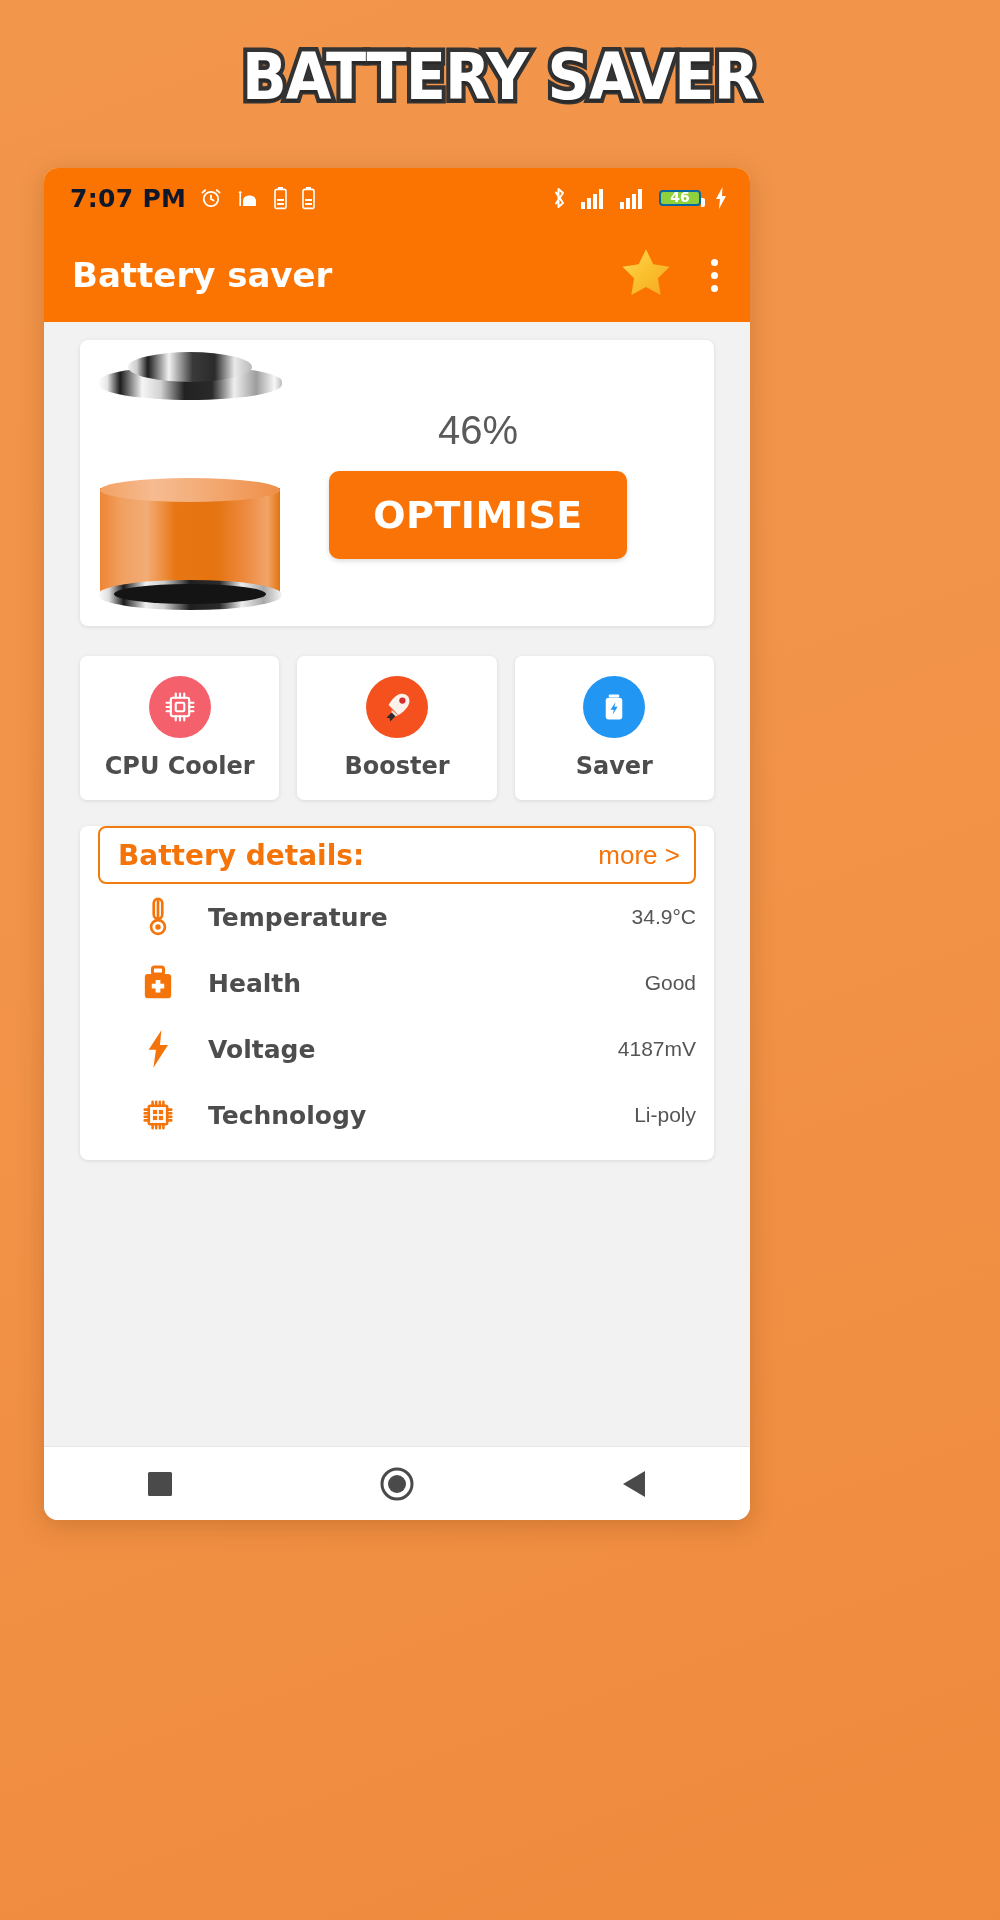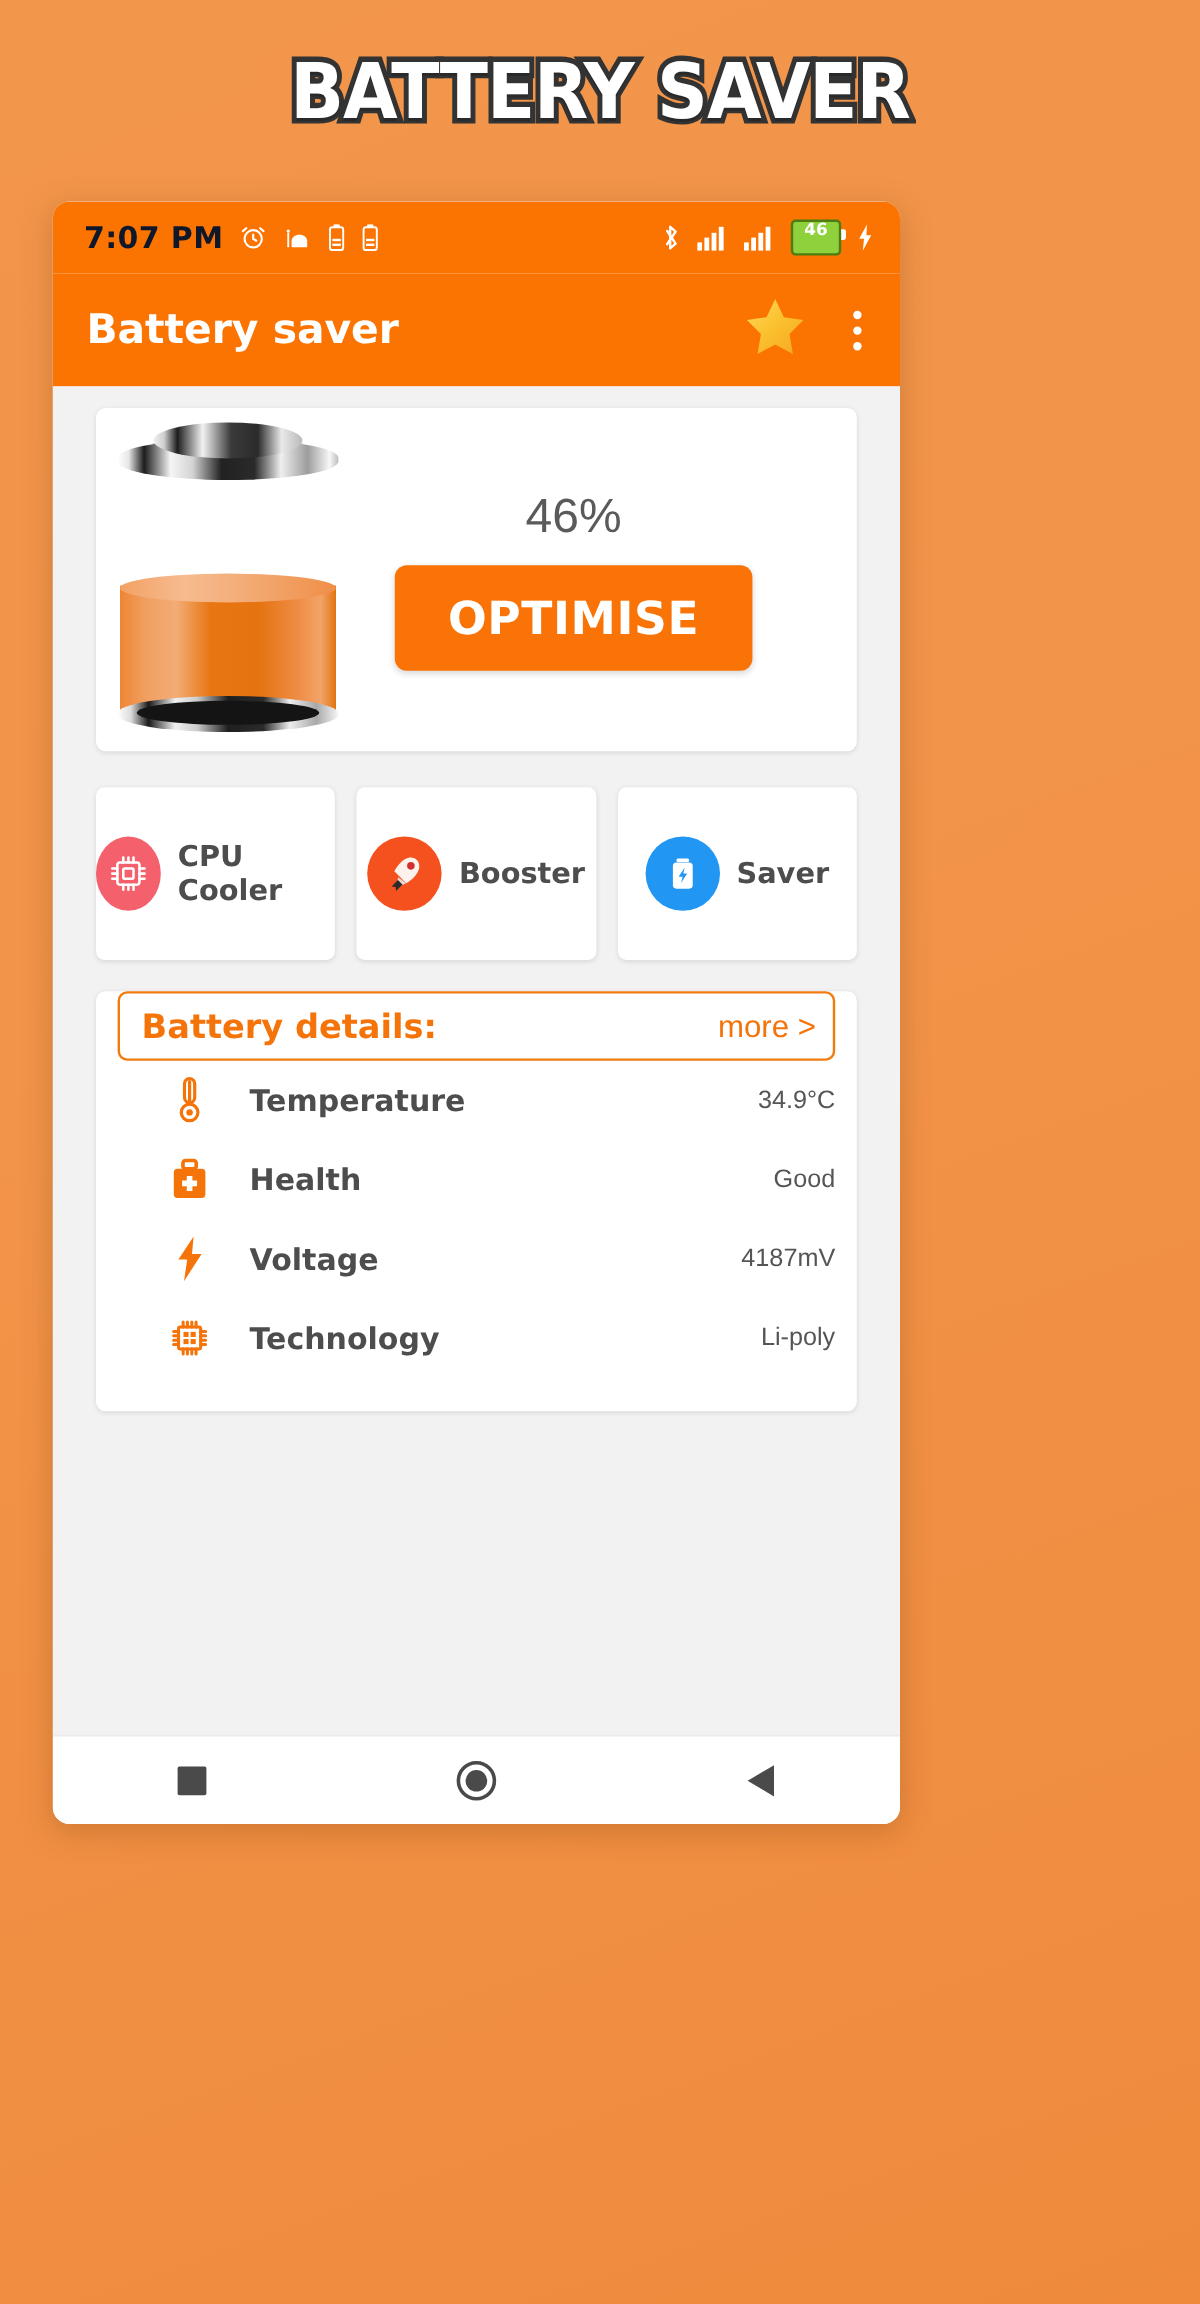--- a/index.html
+++ b/index.html
@@ -68,25 +68,25 @@
     color: #0f172a;
     font-size: 25px;
     font-weight: bold;
     font-family: "DejaVu Sans", sans-serif;
     letter-spacing: 0.3px;
   }
   .sb-icon { display: inline-flex; align-items: center; }
 
   .batt-badge {
     display: inline-flex;
-    align-items: flex-start;
+    align-items: flex-end;
     justify-content: center;
     width: 42px;
-    height: 30px;
-    border: 2px solid #4d7c0f;
+    height: 16px;
+    border: 2px solid #0369a1;
     border-radius: 4px;
     position: relative;
     background: #8fd13c;
   }
   .batt-badge::after {
     content: "";
     position: absolute;
     right: -6px; top: 6px;
     width: 4px; height: 9px;
     background: #ffffff;
@@ -251,21 +251,21 @@
     gap: 18px;
     margin: 30px 18px 0 18px;
   }
   .tile {
     flex: 1 1 0;
     height: 144px;
     background: #ffffff;
     border-radius: 7px;
     box-shadow: 0 1px 4px rgba(0,0,0,0.10);
     display: flex;
-    flex-direction: row;
+    flex-direction: column;
     align-items: center;
     justify-content: center;
     gap: 14px;
     cursor: pointer;
   }
   .tile-icon {
     width: 62px; height: 62px;
     border-radius: 50%;
     display: flex;
     align-items: center;
@@ -274,21 +274,21 @@
   .tile-label {
     font-size: 24px;
     font-weight: bold;
     color: #4d4d4d;
     font-family: "DejaVu Sans", sans-serif;
   }
 
   
   .details {
     margin: 26px 18px 0 18px;
-    padding-bottom: 28px;
+    padding-bottom: 12px;
   }
   .details-head {
     margin: 12px 18px 0 18px;
     border: 2px solid #f07c10;
     border-radius: 8px;
     height: 58px;
     display: flex;
     align-items: center;
     justify-content: space-between;
     padding: 0 14px 0 18px;

